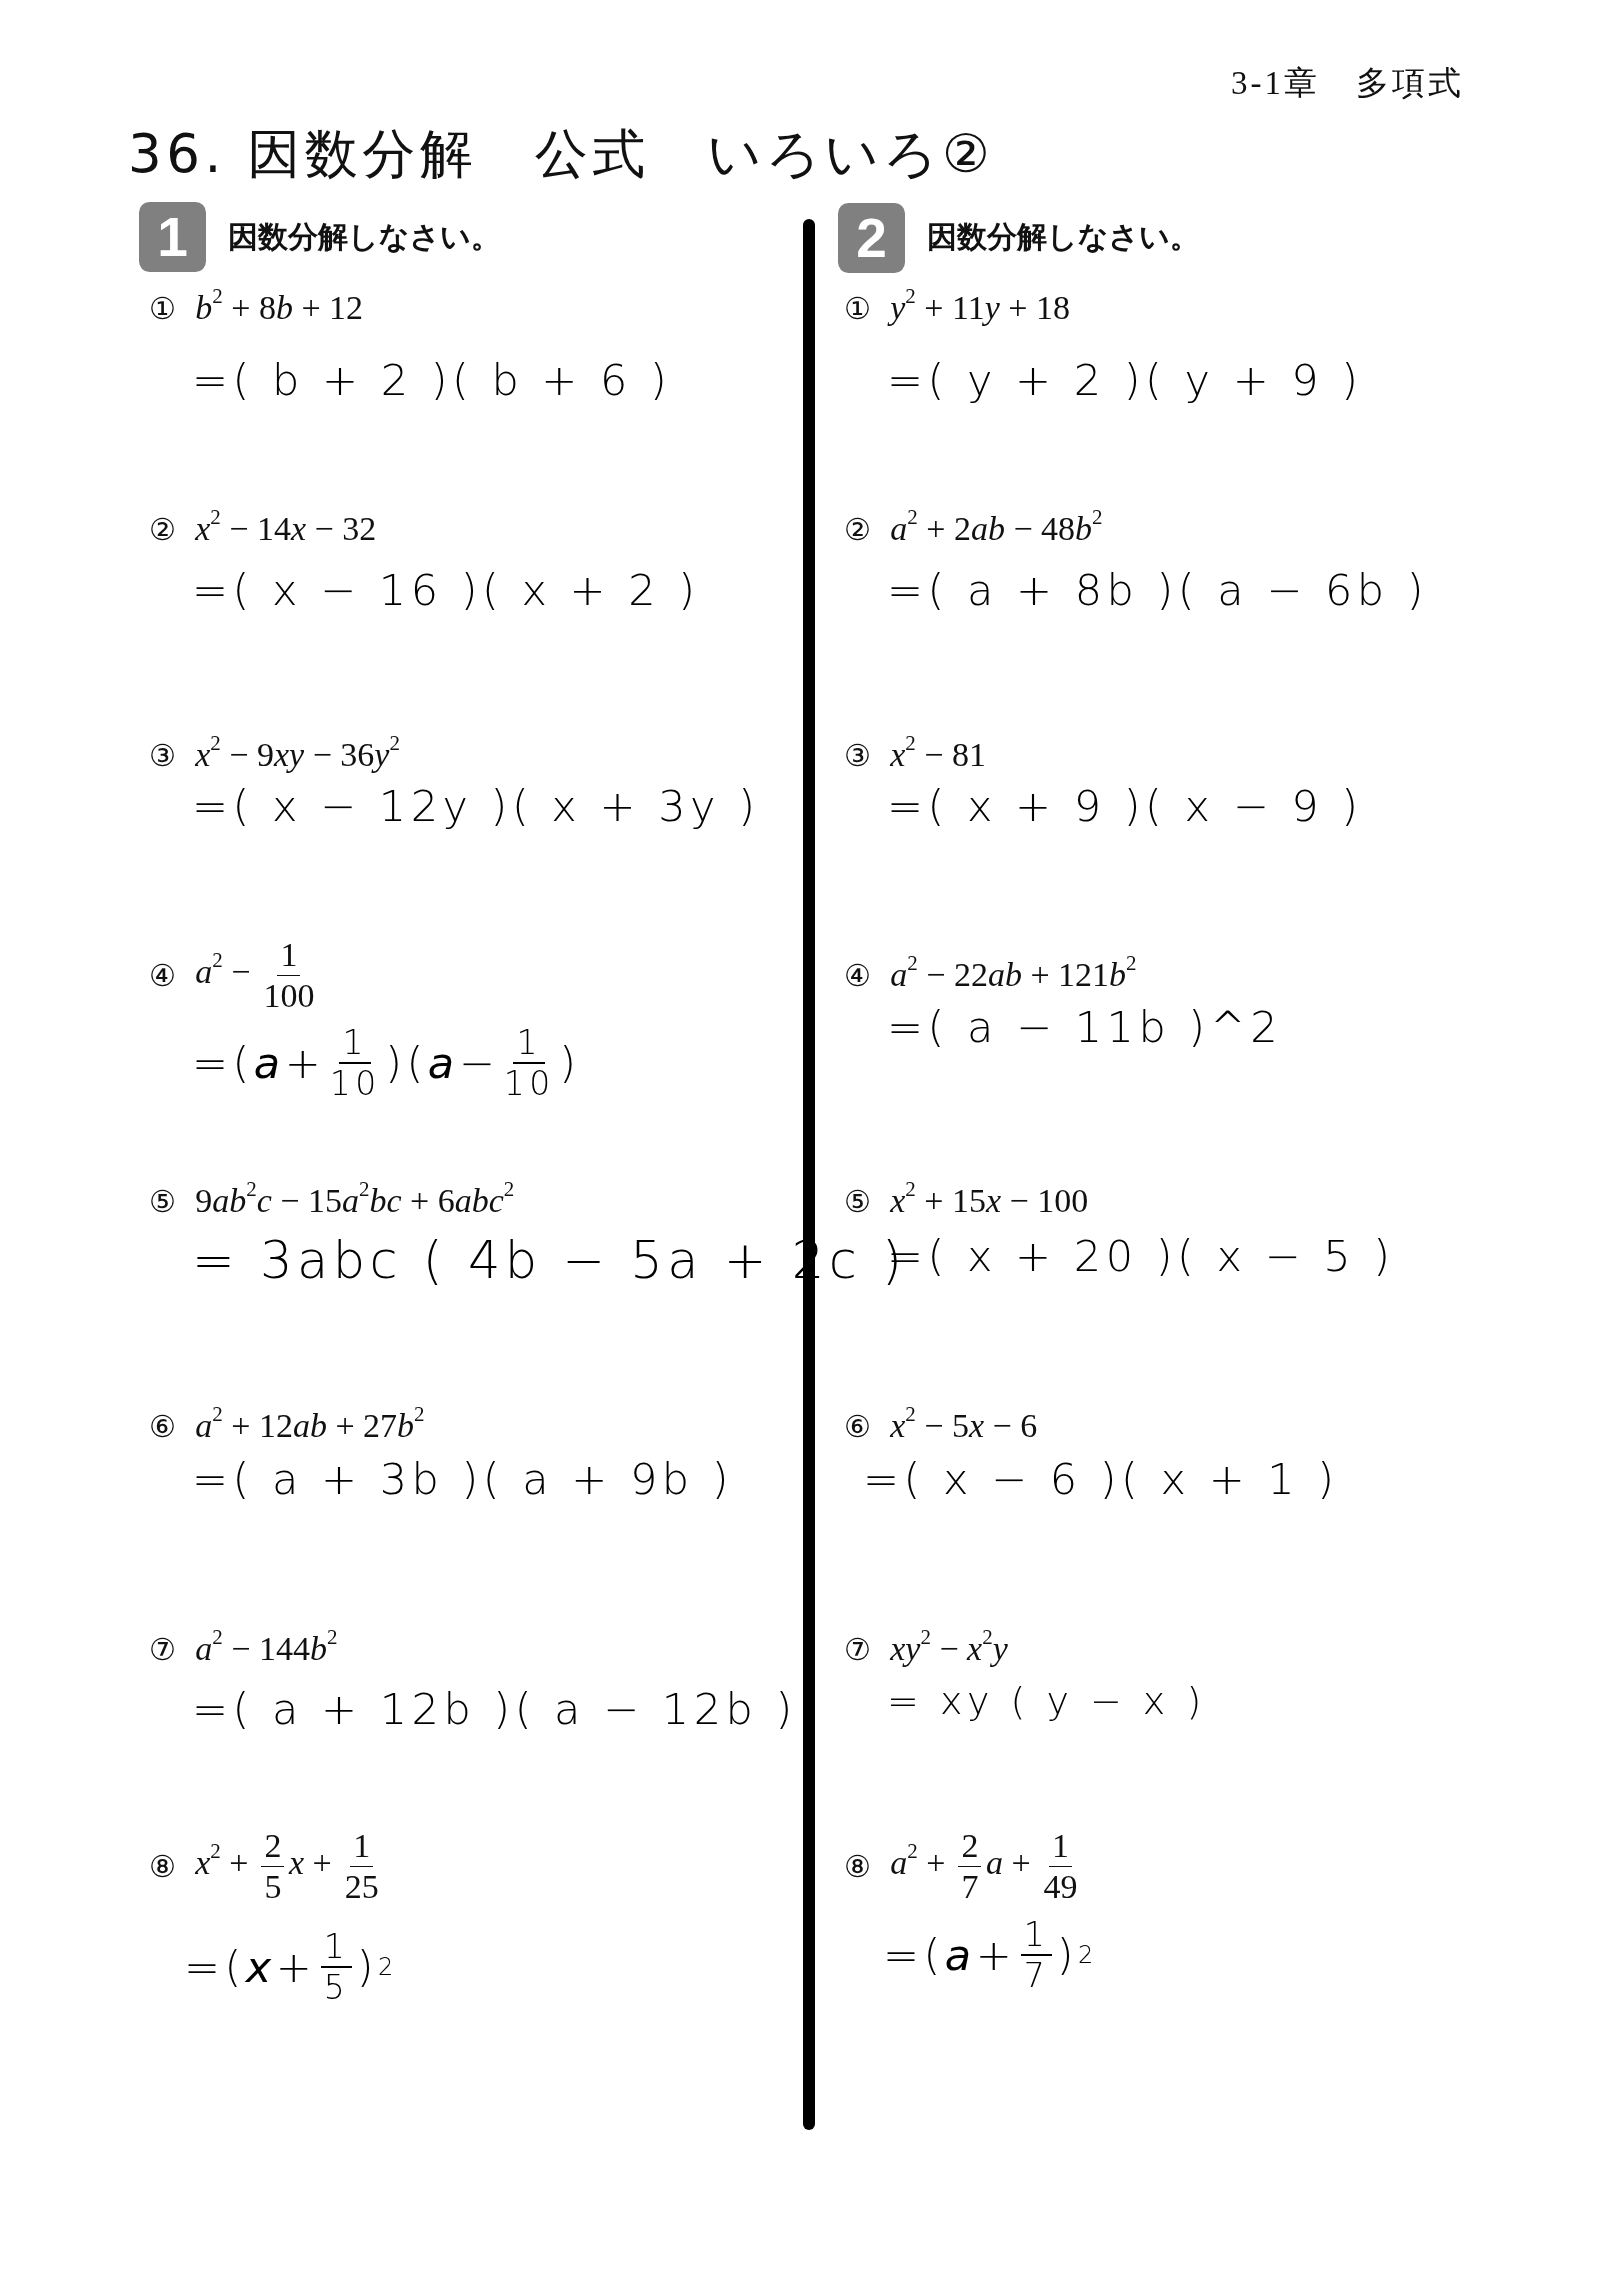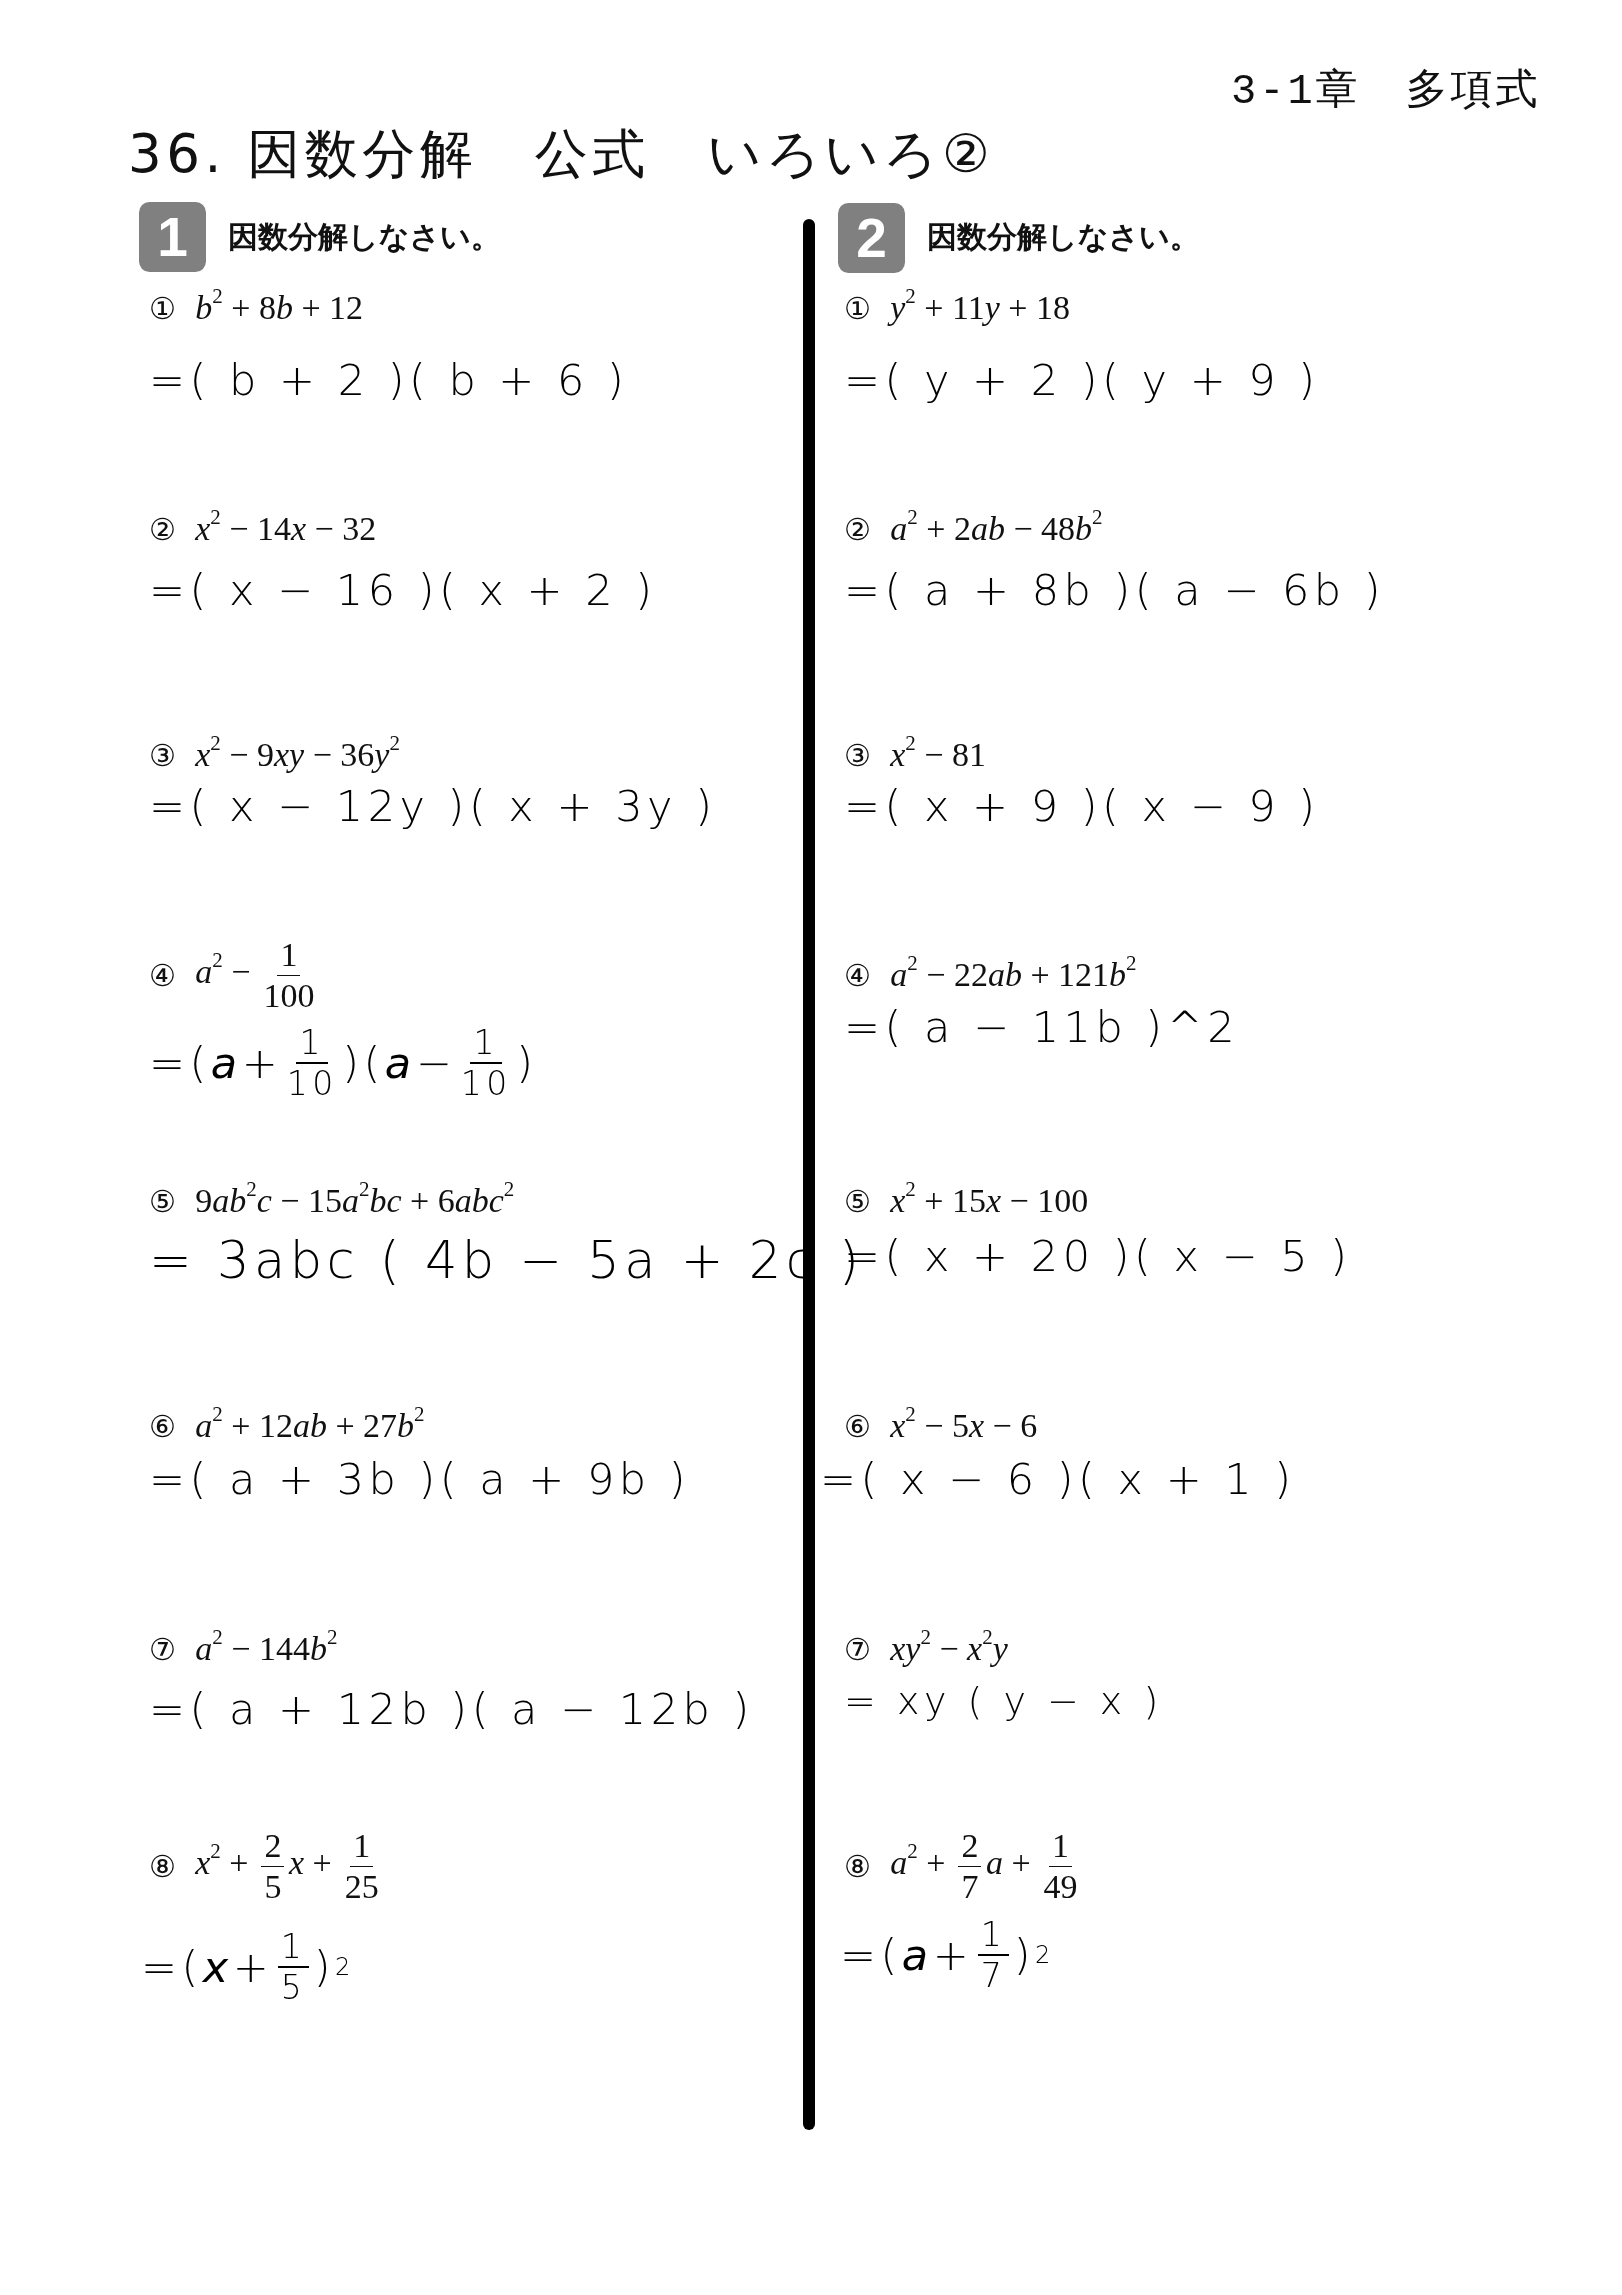--- a/index.html
+++ b/index.html
@@ -1,36 +1,36 @@
 <!DOCTYPE html>
 <html style="font-size:12px"><head>
 <meta charset="utf-8">
 <style>
   html, body { margin: 0; padding: 0; background: #ffffff; }
   body { width: 1623px; height: 2295px; position: relative; overflow: hidden; color: #111; }
 
-  .chapter { position: absolute; left: 1231px; top: 61px; font-size: 42px; letter-spacing: 3px; font-family: Liberation Mono, monospace; white-space: pre; }
+  .chapter { position: absolute; left: 1231px; top: 61px; font-size: 33px; letter-spacing: 3px; font-family: Liberation Serif, serif; white-space: pre; }
   .title { position: absolute; left: 128px; top: 119px; font-size: 53px; letter-spacing: 4.5px; font-family: "DejaVu Sans", sans-serif; white-space: pre; }
 
   .badge { position: absolute; width: 67px; height: 70px; border-radius: 10.4px; color: #fff;
            font-family: "Liberation Sans", sans-serif; font-weight: bold; font-size: 55px;
            display: flex; align-items: center; justify-content: center; }
   .instr { position: absolute; font-family: "DejaVu Sans", sans-serif; font-size: 30px; white-space: nowrap; font-weight: bold; }
 
   .divider { position: absolute; left: 803px; top: 219px; width: 12px; height: 1911px; border-radius: 6px; }
 
   .prob { position: absolute; font-family: "Liberation Serif", serif; font-size: 34px; white-space: nowrap; display: flex; align-items: center; }
   .num { font-family: "DejaVu Sans", sans-serif; font-size: 30px; margin-right: 19.3px; }
   .expr i { font-style: italic; }
   .expr sup { font-size: 21px; vertical-align: 16.4px; line-height: 0; font-style: normal; }
   .frac { display: inline-flex; flex-direction: column; align-items: center; vertical-align: middle; margin: 0 4.5px; line-height: 1; }
   .frac .n { border-bottom: 1.5px solid #111; padding: 0 3px 3px; }
   .frac .d { padding-top: 3px; }
 
-  .ans { position: absolute; font-family: "DejaVu Sans", sans-serif; font-weight: 300; font-size: 43px; white-space: pre; color: #000; display: flex; align-items: center; letter-spacing: 4.5px; }
+  .ans { position: absolute; font-family: "DejaVu Sans", sans-serif; font-weight: 300; font-size: 43px; white-space: pre; color: #000; display: flex; align-items: center; letter-spacing: 4.5px; margin-left: 43px; }
   .ans .hv { font-style: italic; }
   .ans .frac .n { border-bottom: 2.2px solid #000; font-size: 33px; }
   .ans .frac .d { font-size: 33px; }
   .ans sup { font-size: 24px; vertical-align: 25px; line-height: 0; }
 </style>
 </head>
 <body>
 
 <div class="chapter">3-1章　多項式</div>
 <div class="title">36. 因数分解　公式　いろいろ②</div>

